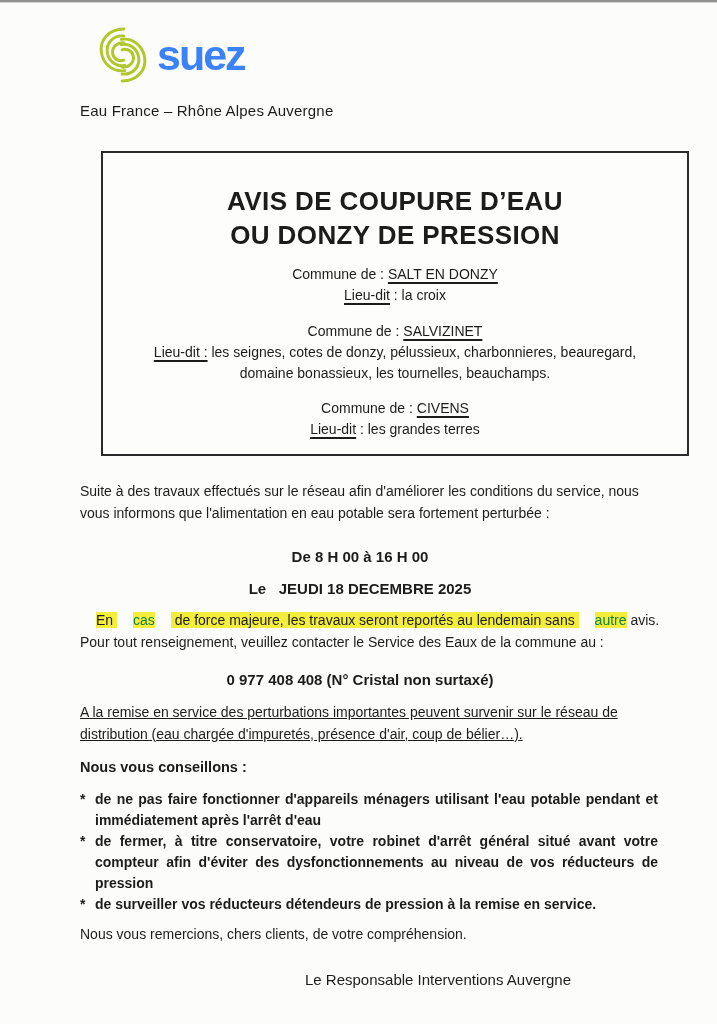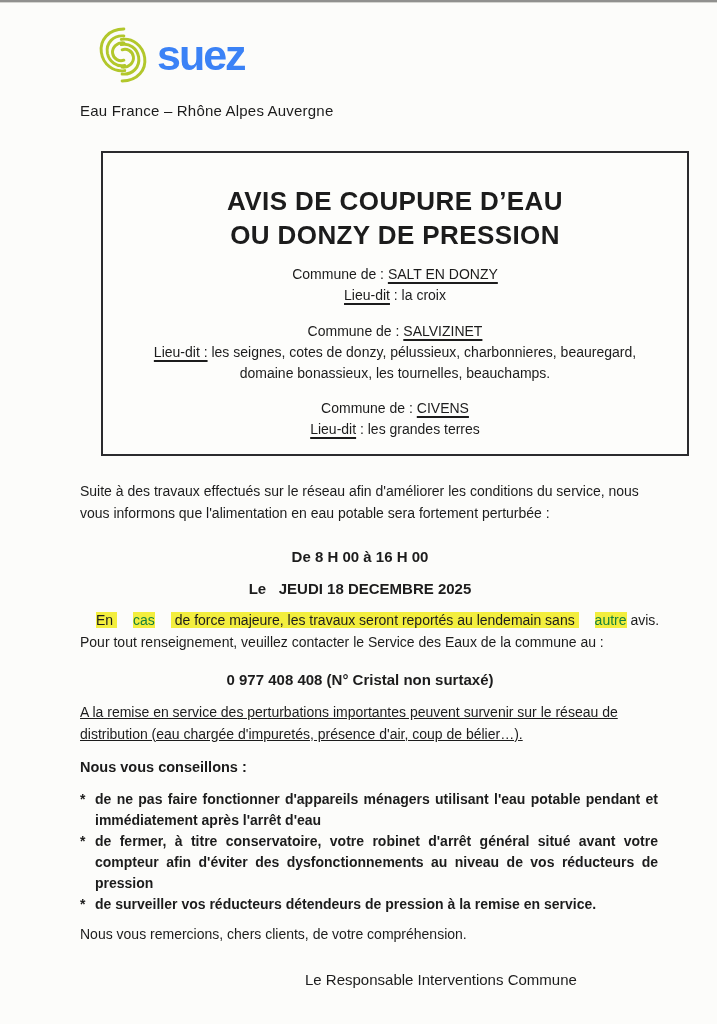--- a/index.html
+++ b/index.html
@@ -122,14 +122,14 @@
       <span class="btxt">de fermer, à titre conservatoire, votre robinet d'arrêt général situé avant votre compteur afin d'éviter des dysfonctionnements au niveau de vos réducteurs de pression</span>
     </div>
     <div class="bullet">
       <span class="star">*</span>
       <span class="btxt">de surveiller vos réducteurs détendeurs de pression à la remise en service.</span>
     </div>
   </div>
 
   <div class="blk thanks">Nous vous remercions, chers clients, de votre compréhension.</div>
 
-  <div class="signature">Le Responsable Interventions Commune</div>
+  <div class="signature">Le Responsable Interventions Auvergne</div>
 </div>
 
 </body></html>

